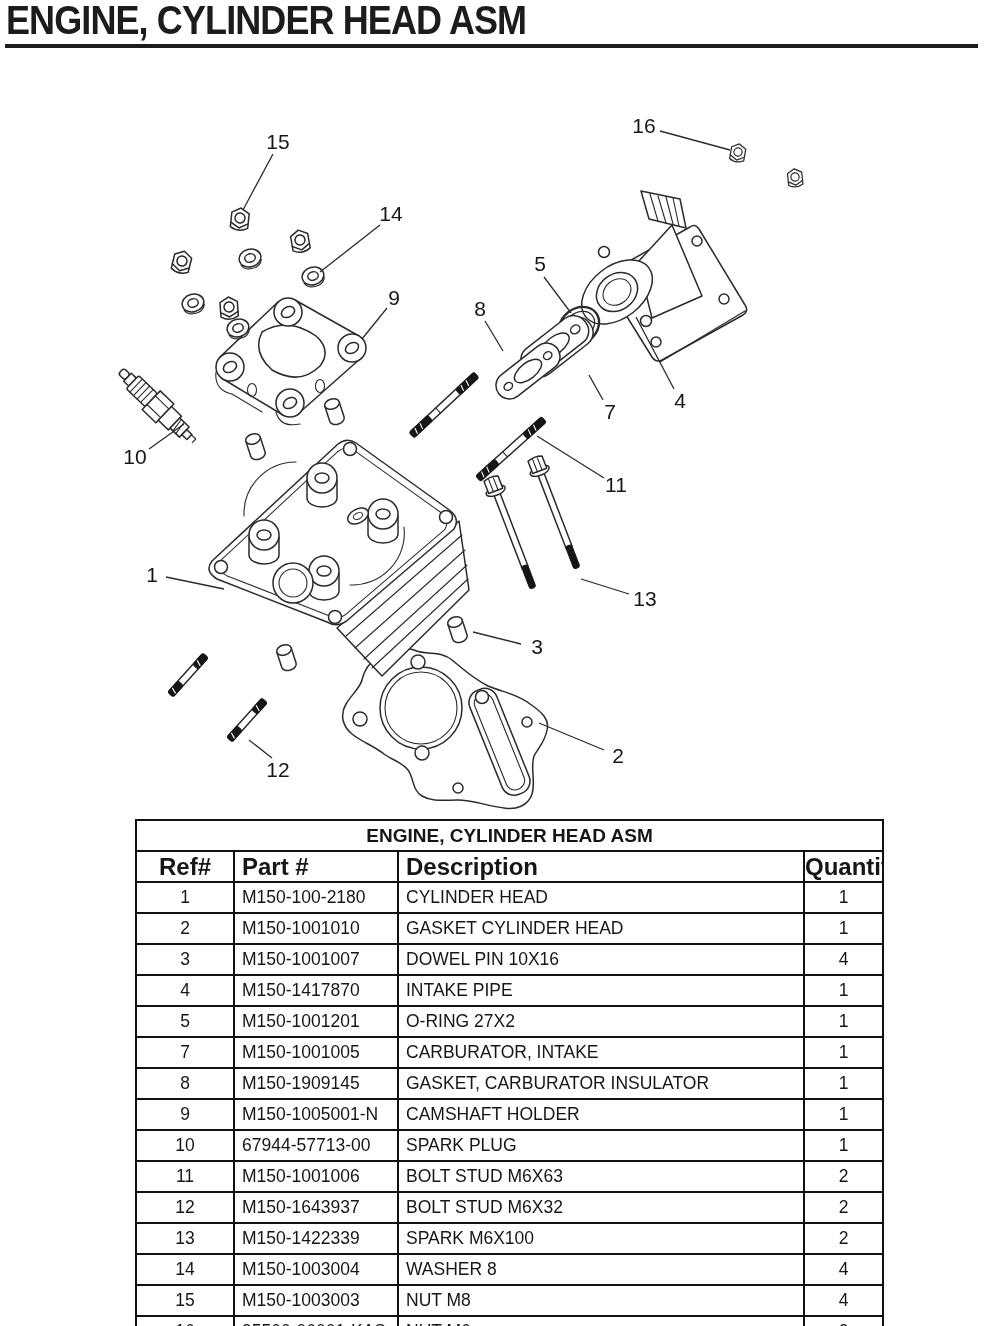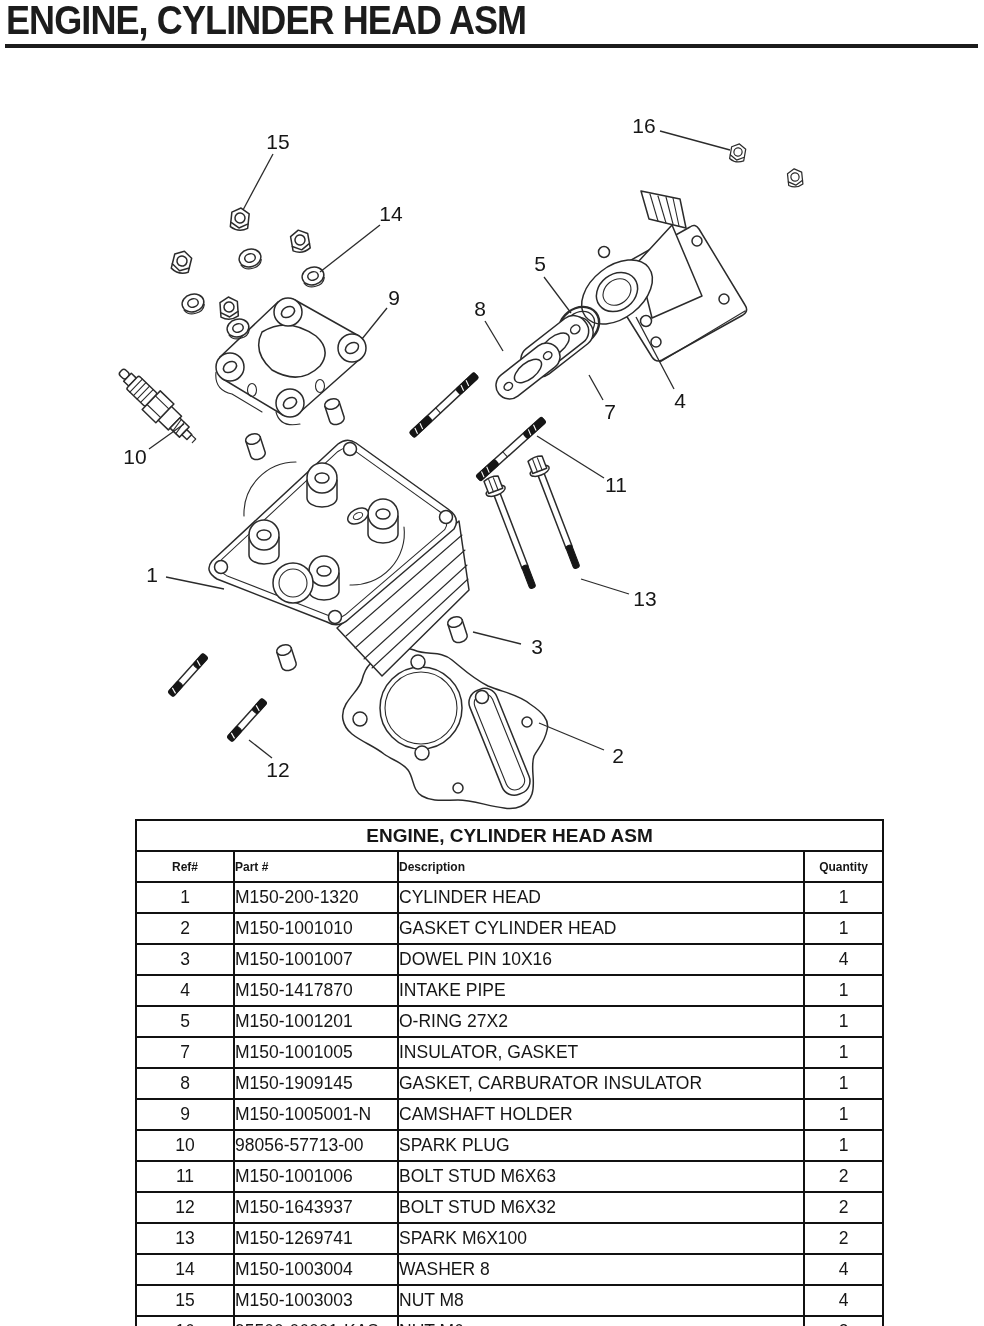--- a/index.html
+++ b/index.html
@@ -24,22 +24,22 @@
   .callout{font:21px "Liberation Sans",sans-serif;fill:#161616;text-anchor:middle;}
 
   
   table.parts{position:absolute;left:135px;top:819px;width:747px;border-collapse:collapse;
       table-layout:fixed;background:#fff;}
   table.parts col.c1{width:98px;} table.parts col.c2{width:164px;}
   table.parts col.c3{width:406px;} table.parts col.c4{width:79px;}
   table.parts th,table.parts td{border:2px solid #111;height:29px;padding:0;
       font-size:17.5px;line-height:1;white-space:nowrap;overflow:hidden;}
   table.parts .ttl{font-size:19px;font-weight:bold;text-align:center;}
-  table.parts th{font-size:12px;font-weight:bold;}
-  table.parts .l{text-align:left;padding-left:0;}
+  table.parts th{font-size:24px;font-weight:bold;}
+  table.parts .l{text-align:left;padding-left:7px;}
   table.parts .c{text-align:center;}
 </style>
 </head>
 <body>
 
 <div class="page-title">ENGINE, CYLINDER HEAD ASM</div>
 <div class="title-rule"></div>
 
 <svg class="diagram" width="984" height="764" viewBox="0 52 984 764">
   <defs>
@@ -319,21 +319,21 @@
     <tr>
       <th class="c">Ref#</th>
       <th class="l">Part #</th>
       <th class="l">Description</th>
       <th class="c">Quantity</th>
     </tr>
   </thead>
   <tbody>
       <tr>
         <td class="c">1</td>
-        <td class="l">M150-200-1320</td>
+        <td class="l">M150-100-2180</td>
         <td class="l">CYLINDER HEAD</td>
         <td class="c">1</td>
       </tr>
       <tr>
         <td class="c">2</td>
         <td class="l">M150-1001010</td>
         <td class="l">GASKET CYLINDER HEAD</td>
         <td class="c">1</td>
       </tr>
       <tr>
@@ -350,56 +350,56 @@
       </tr>
       <tr>
         <td class="c">5</td>
         <td class="l">M150-1001201</td>
         <td class="l">O-RING 27X2</td>
         <td class="c">1</td>
       </tr>
       <tr>
         <td class="c">7</td>
         <td class="l">M150-1001005</td>
-        <td class="l">INSULATOR, GASKET</td>
+        <td class="l">CARBURATOR, INTAKE</td>
         <td class="c">1</td>
       </tr>
       <tr>
         <td class="c">8</td>
         <td class="l">M150-1909145</td>
         <td class="l">GASKET, CARBURATOR INSULATOR</td>
         <td class="c">1</td>
       </tr>
       <tr>
         <td class="c">9</td>
         <td class="l">M150-1005001-N</td>
         <td class="l">CAMSHAFT HOLDER</td>
         <td class="c">1</td>
       </tr>
       <tr>
         <td class="c">10</td>
-        <td class="l">98056-57713-00</td>
+        <td class="l">67944-57713-00</td>
         <td class="l">SPARK PLUG</td>
         <td class="c">1</td>
       </tr>
       <tr>
         <td class="c">11</td>
         <td class="l">M150-1001006</td>
         <td class="l">BOLT STUD M6X63</td>
         <td class="c">2</td>
       </tr>
       <tr>
         <td class="c">12</td>
         <td class="l">M150-1643937</td>
         <td class="l">BOLT STUD M6X32</td>
         <td class="c">2</td>
       </tr>
       <tr>
         <td class="c">13</td>
-        <td class="l">M150-1269741</td>
+        <td class="l">M150-1422339</td>
         <td class="l">SPARK M6X100</td>
         <td class="c">2</td>
       </tr>
       <tr>
         <td class="c">14</td>
         <td class="l">M150-1003004</td>
         <td class="l">WASHER 8</td>
         <td class="c">4</td>
       </tr>
       <tr>

